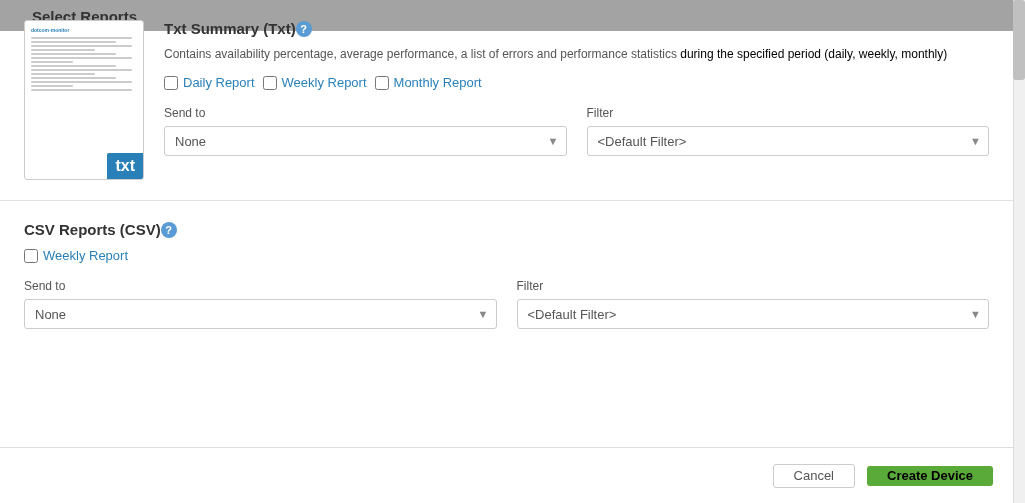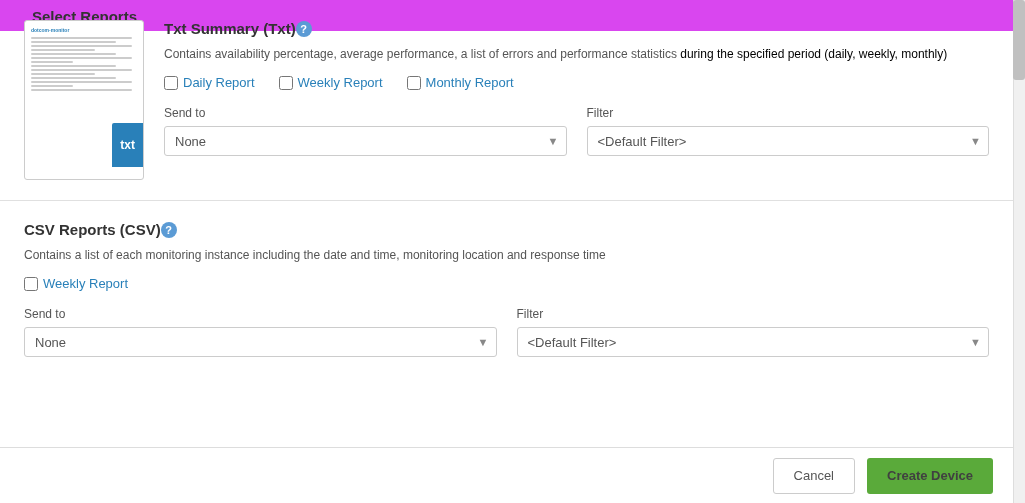--- a/index.html
+++ b/index.html
@@ -57,27 +57,27 @@
       border-radius: 1px;
     }
 
     .thumb-line.short { width: 60%; }
     .thumb-line.medium { width: 80%; }
     .thumb-line.long { width: 95%; }
     .thumb-line.xshort { width: 40%; }
 
     .thumb-badge {
       position: absolute;
-      bottom: 12px;
+      bottom: 0;
       right: 0;
       background: #2980b9;
       color: #fff;
-      font-size: 12px;
+      font-size: 16px;
       font-weight: bold;
-      padding: 15px 8px;
+      padding: 4px 8px;
       border-radius: 2px 0 0 0;
     }
 
     .report-info {
       flex: 1;
     }
 
     .report-title-row {
       display: flex;
       align-items: center;
@@ -107,21 +107,21 @@
     .report-description {
       font-size: 12px;
       color: #555;
       margin-bottom: 12px;
       line-height: 1.5;
     }
 
     .checkbox-row {
       display: flex;
       align-items: flex-start;
-      gap: 24px;
+      gap: 8px;
       margin-bottom: 16px;
       margin-top: 10px;
     }
 
     .checkbox-item {
       display: flex;
       align-items: center;
       gap: 5px;
       cursor: pointer;
     }
@@ -190,37 +190,37 @@
       background: #fff;
       border-top: 1px solid #ddd;
       display: flex;
       align-items: center;
       justify-content: flex-end;
       padding: 0 20px;
       gap: 12px;
     }
 
     .btn-cancel {
-      height: 36px;
+      height: 24px;
       padding: 0 20px;
       border: 1px solid #ccc;
       border-radius: 3px;
       background: #fff;
       color: #555;
       font-size: 13px;
       cursor: pointer;
     }
 
     .btn-create {
-      height: 36px;
+      height: 20px;
       padding: 0 20px;
       border: none;
       border-radius: 3px;
       background: #5aaa3a;
-      color: #404040;
+      color: #000000;
       font-size: 13px;
       font-weight: 600;
       cursor: pointer;
     }
 
     .scrollbar-track {
       position: absolute;
       right: 0;
       top: 0;
       width: 12px;
@@ -270,21 +270,21 @@
 <body>
 
 <div class="outer-wrapper">
 
   <div class="scrollbar-track">
     <div class="scrollbar-thumb"></div>
   </div>
 
   <div class="inner-panel">
 
-    <div style="padding: 8px 16px 6px 16px; background: #d946ef;">
+    <div style="padding: 8px 16px 6px 16px; background: #a3a3a3;">
       <span class="page-title">Select Reports</span>
     </div>
 
     <div class="panel-scroll-area">
 
       <div class="report-section">
 
         <div class="report-thumbnail">
           <div class="thumb-lines">
             <div class="thumb-header">dotcom-monitor</div>
@@ -352,23 +352,20 @@
       </div>
 
       <div class="report-section" style="border-bottom: none;">
 
 
         <div class="report-info">
           <div class="report-title-row">
             <span class="report-title">CSV Reports (CSV)</span>
             <div class="help-icon">?</div>
           </div>
-          <div class="report-description">
-            <span>Contains a list of each monitoring instance including the date and time, monitoring location and response time</span>
-          </div>
           <div class="checkbox-row">
             <label class="checkbox-item">
               <input type="checkbox" style="">
               <span class="checkbox-label">Weekly Report</span>
             </label>
           </div>
           <div class="form-row">
             <div class="form-group">
               <span class="form-label">Send to</span>
               <div class="select-wrapper">

